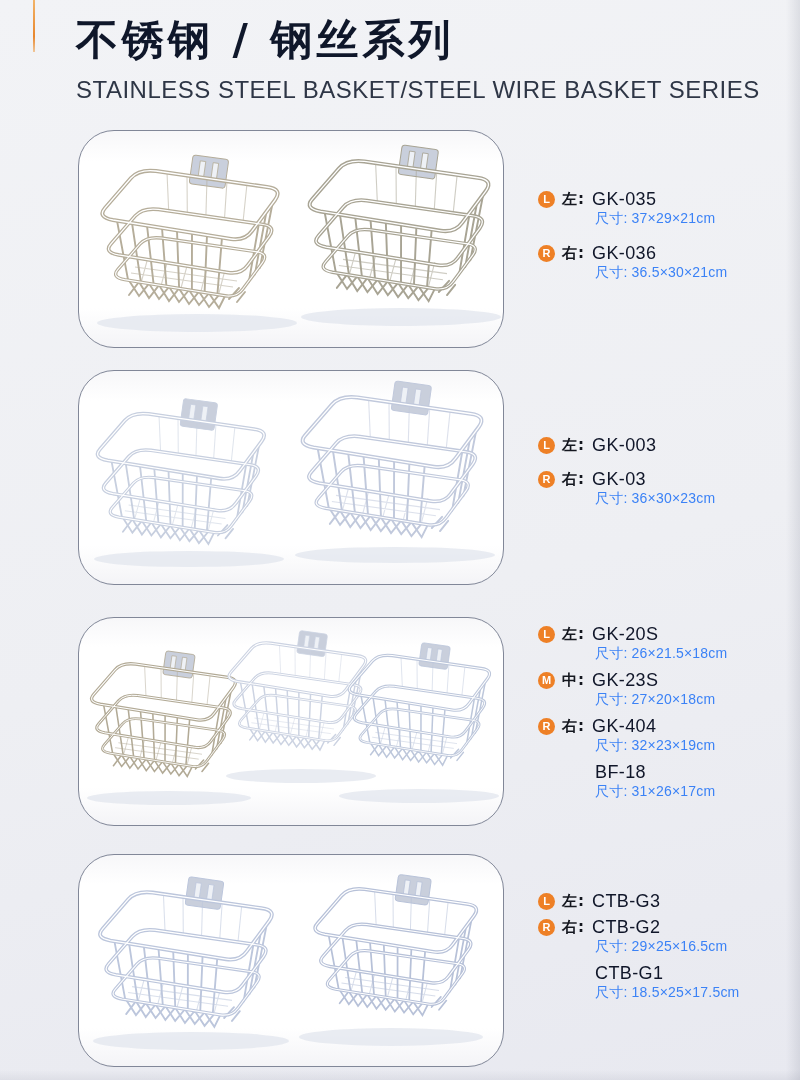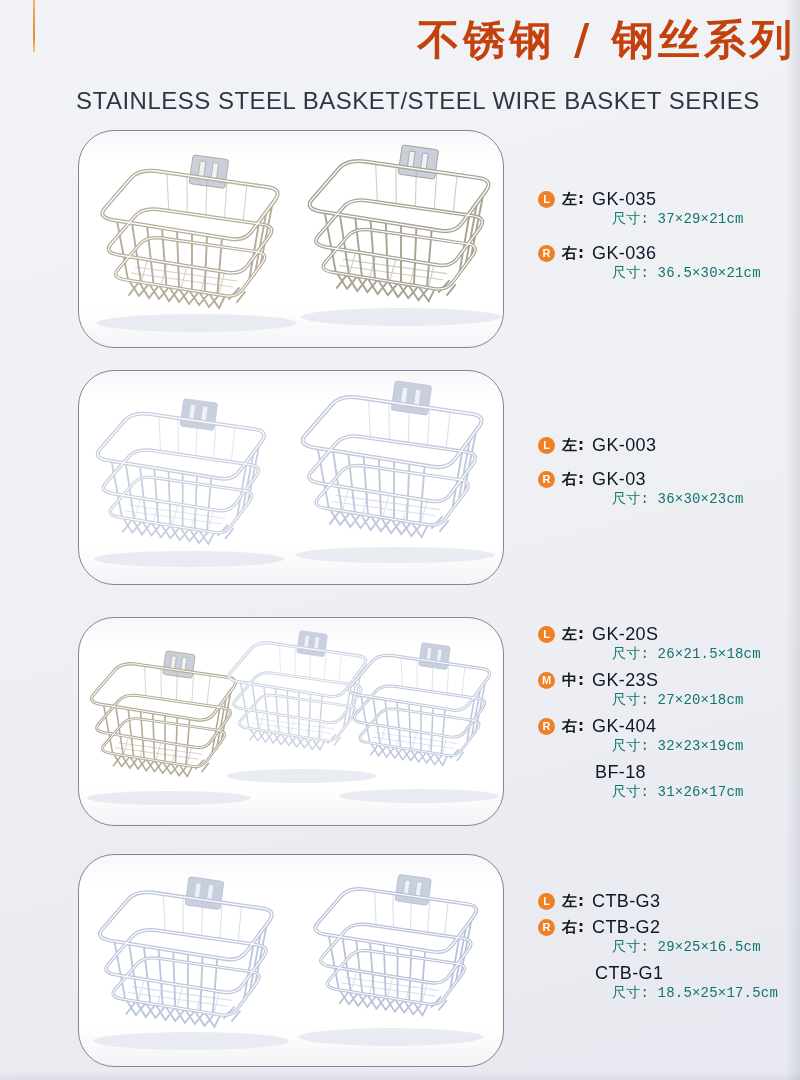--- a/index.html
+++ b/index.html
@@ -11,23 +11,23 @@
   }
   
   .edge-right{position:absolute;top:0;right:0;width:14px;height:100%;
     background:linear-gradient(to right,rgba(110,115,135,0) 0%,rgba(110,115,135,.16) 100%);}
   .edge-bottom{position:absolute;left:0;bottom:0;width:100%;height:10px;
     background:linear-gradient(to bottom,rgba(110,115,135,0),rgba(110,115,135,.10));}
   .orange-tick{position:absolute;left:33px;top:0;width:2px;height:52px;
     background:linear-gradient(to bottom,#f2b469,#e8872e 70%,#f0c79a);}
 
   .header{position:absolute;left:76px;top:12px;width:720px;}
-  .title-zh{font-size:42px;line-height:1.35;font-weight:900;color:#c2410c;letter-spacing:4px;
-    font-family:"DejaVu Sans","Liberation Sans",sans-serif;text-align:right;}
-  .title-en{font-size:24px;font-weight:400;color:#2e3646;letter-spacing:0.5px;margin-top:18px;white-space:nowrap;}
+  .title-zh{font-size:42px;line-height:1.35;font-weight:900;color:#0f172a;letter-spacing:4px;
+    font-family:"DejaVu Sans","Liberation Sans",sans-serif;}
+  .title-en{font-size:24px;font-weight:400;color:#2e3646;letter-spacing:0.5px;margin-top:7px;white-space:nowrap;}
 
   .panel{position:absolute;left:78px;width:424px;border:1.2px solid #818798;border-radius:36px;
     background:linear-gradient(to bottom,#f7f7f9 0%,#ffffff 14%,#ffffff 82%,#f4f4f7 100%);
     overflow:hidden;}
   .p1{top:130px;height:216px;}
   .p2{top:370px;height:213px;}
   .p3{top:617px;height:207px;}
   .p4{top:854px;height:211px;}
   .panel svg.art{display:block;width:100%;height:100%;}
 
@@ -50,22 +50,22 @@
   .row1{display:flex;align-items:center;gap:7px;height:22px;}
   .row1.indent{padding-left:57px;}
   .badge{width:17px;height:17px;border-radius:50%;background:#ee8026;color:#fff;
     font-size:11px;font-weight:bold;display:inline-flex;align-items:center;justify-content:center;
     flex:0 0 auto;line-height:1;}
   .badge:empty{display:none;}
   .pos{font-size:15px;font-weight:bold;color:#14171f;letter-spacing:1px;
     font-family:"DejaVu Sans","Liberation Sans",sans-serif;}
   .pos:empty{display:none;}
   .model{font-size:18px;font-weight:normal;color:#101629;letter-spacing:.4px;}
-  .row2{margin-left:74px;font-size:14px;color:#0f766e;height:20px;letter-spacing:.2px;
-    font-family:Liberation Mono, monospace;}
+  .row2{margin-left:57px;font-size:14px;color:#3b82f6;height:20px;letter-spacing:.2px;
+    font-family:Liberation Sans, sans-serif;}
 </style>
 </head>
 <body>
 
 <svg width="0" height="0" style="position:absolute" aria-hidden="true">
   <defs>
     <g id="wire-basket">
 
       <g transform="rotate(8 121 22)">
         <rect class="plate" x="104" y="8" width="36" height="29" rx="3"></rect>

